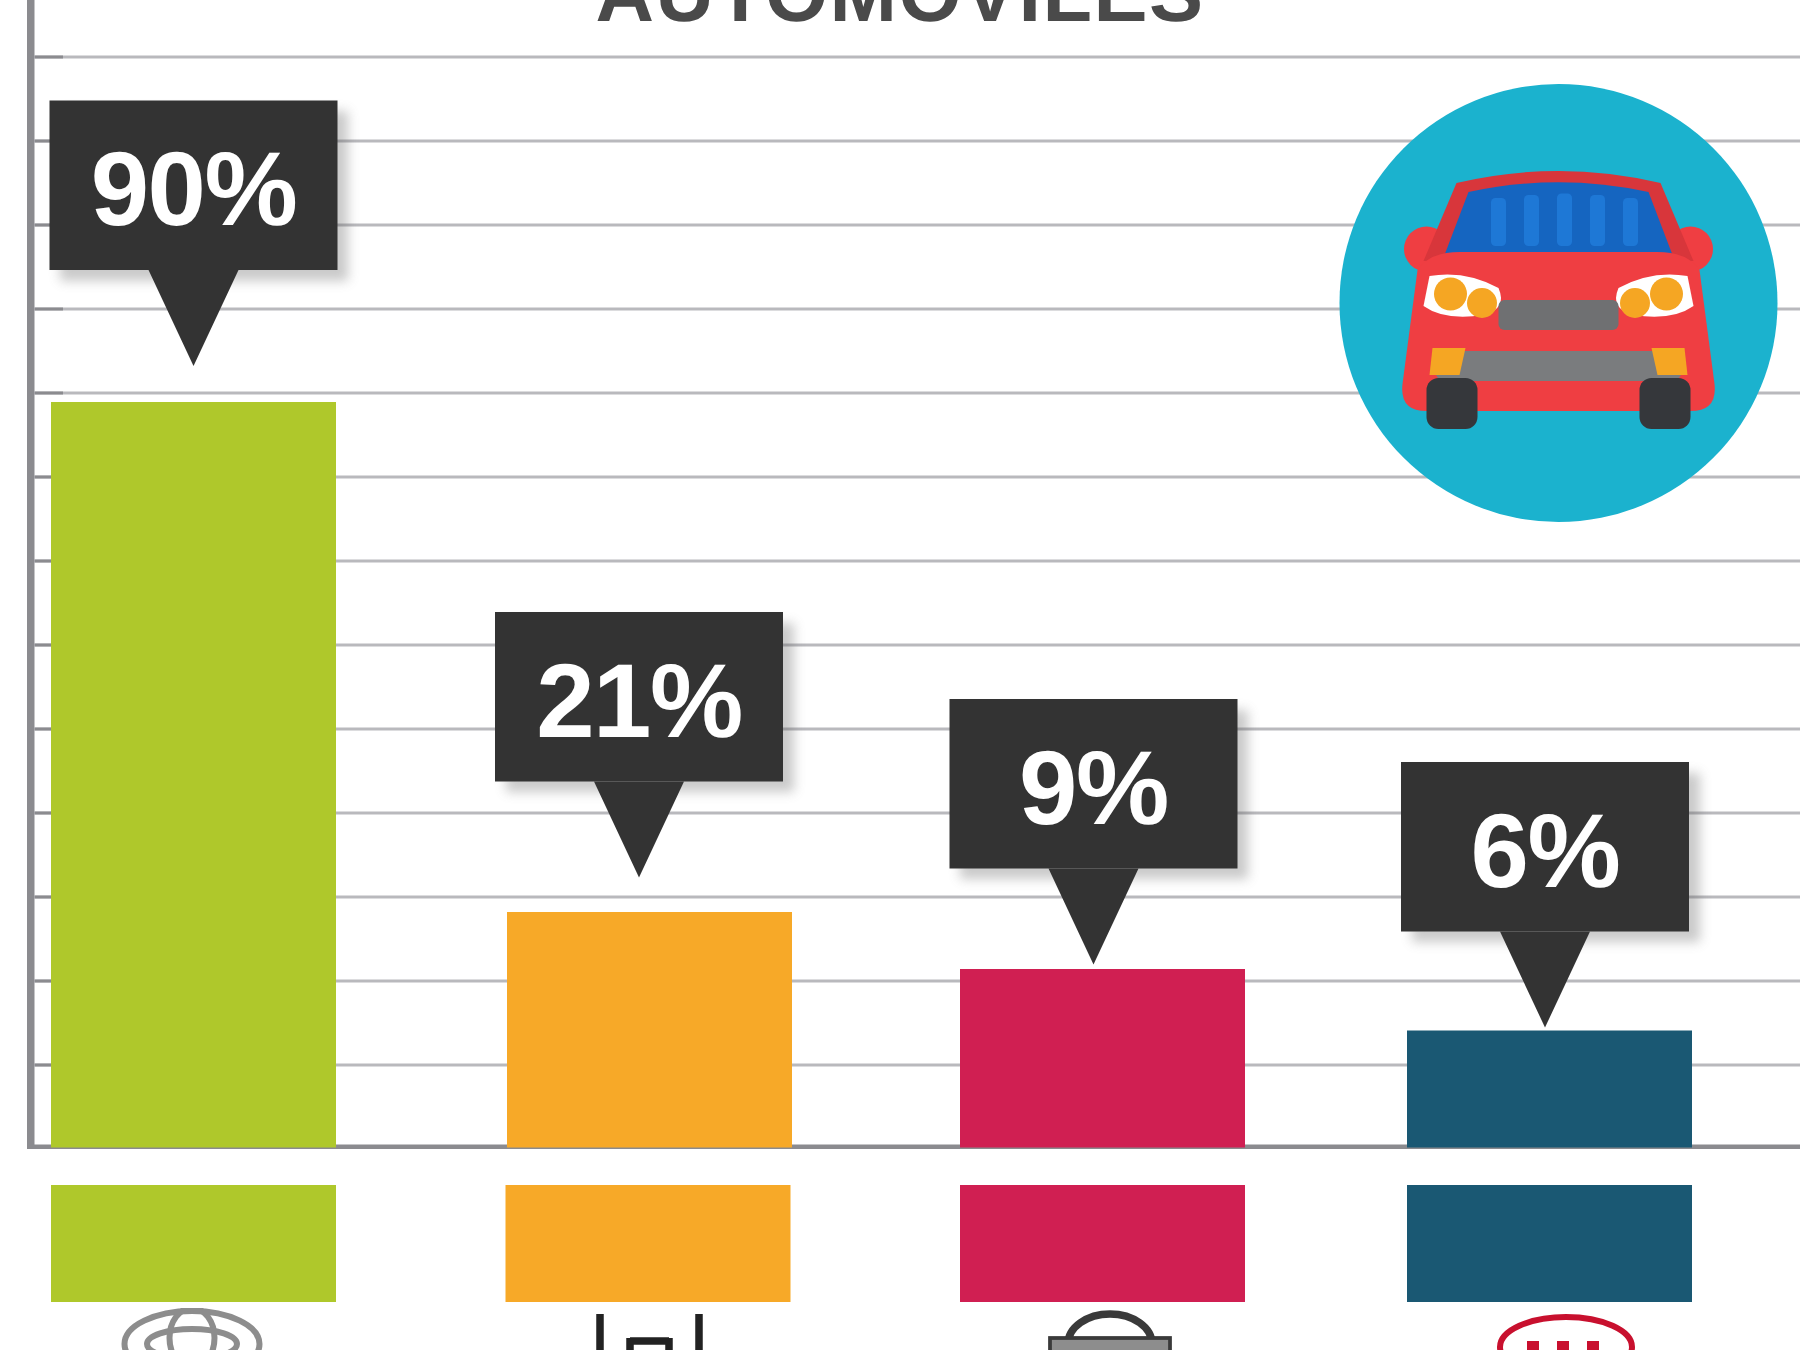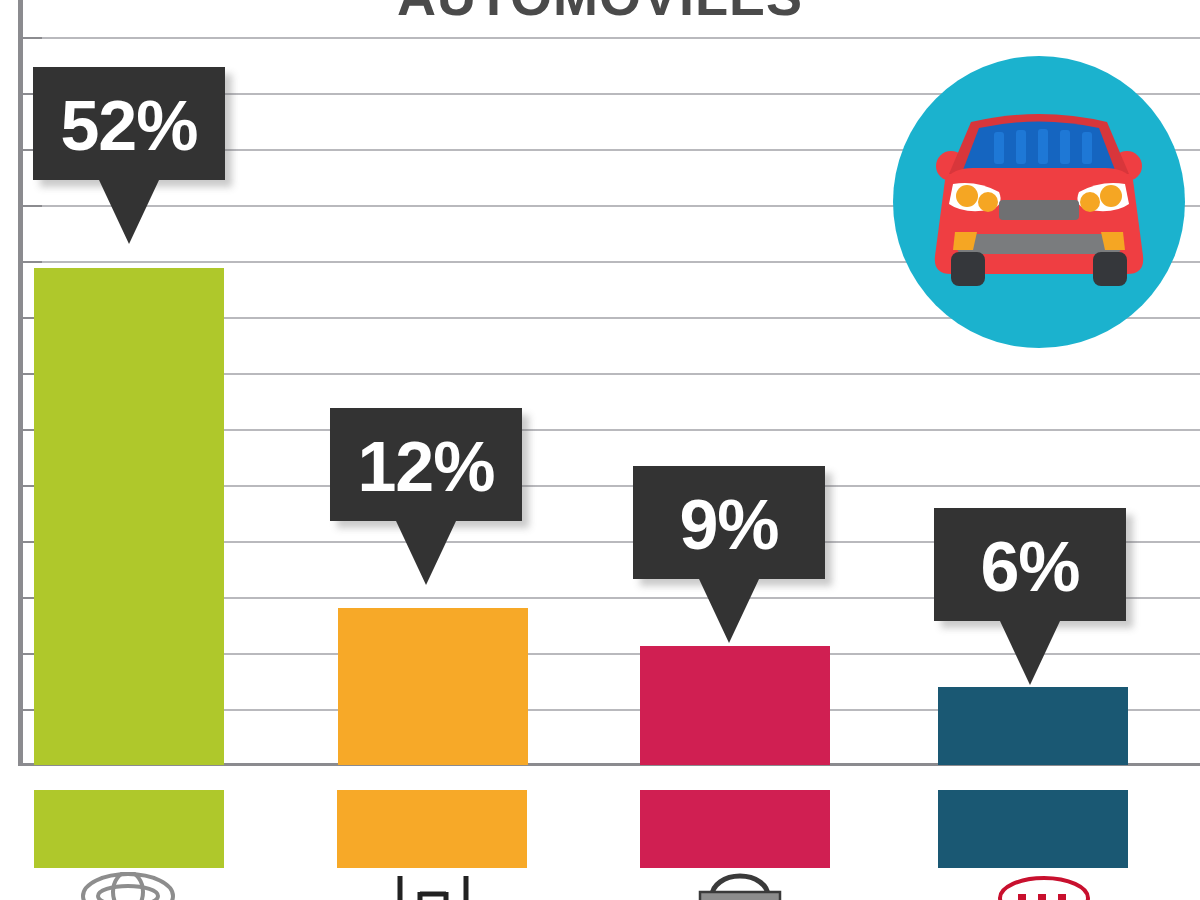--- a/index.html
+++ b/index.html
@@ -203,26 +203,26 @@
     </div>
 
     <div class="bar" style="left:920px; width:190px; height:78px; bottom:1px;">
       <div class="shadow"></div>
       <div class="body" style="background:#1A5873;"></div>
     </div>
 
   </div>
 
   <div class="callout" style="left:33px; top:67px; width:192px; height:113px;">
-    <span class="val" style="font-size:70px; padding-top:24px;">52%</span>
+    <span class="val" style="font-size:70px; padding-top:24px;">90%</span>
     <span class="tail"></span>
   </div>
 
   <div class="callout" style="left:330px; top:408px; width:192px; height:113px;">
-    <span class="val" style="font-size:70px; padding-top:24px;">12%</span>
+    <span class="val" style="font-size:70px; padding-top:24px;">21%</span>
     <span class="tail"></span>
   </div>
 
   <div class="callout" style="left:633px; top:466px; width:192px; height:113px;">
     <span class="val" style="font-size:70px; padding-top:24px;">9%</span>
     <span class="tail"></span>
   </div>
 
   <div class="callout" style="left:934px; top:508px; width:192px; height:113px;">
     <span class="val" style="font-size:70px; padding-top:24px;">6%</span>

